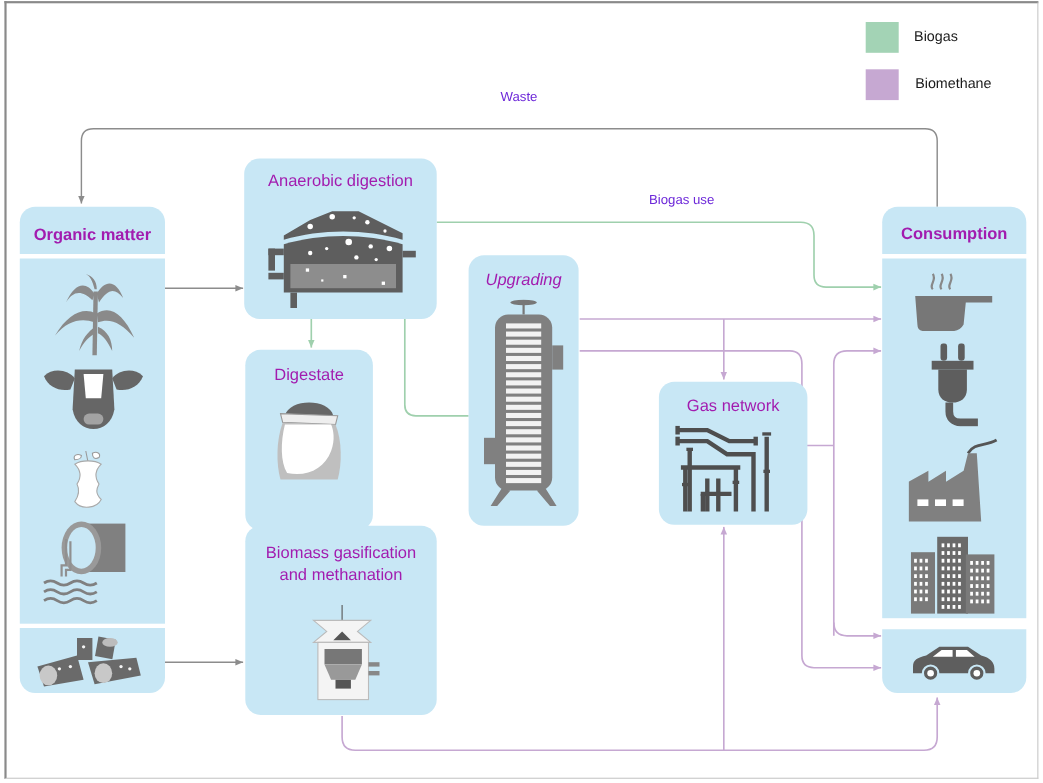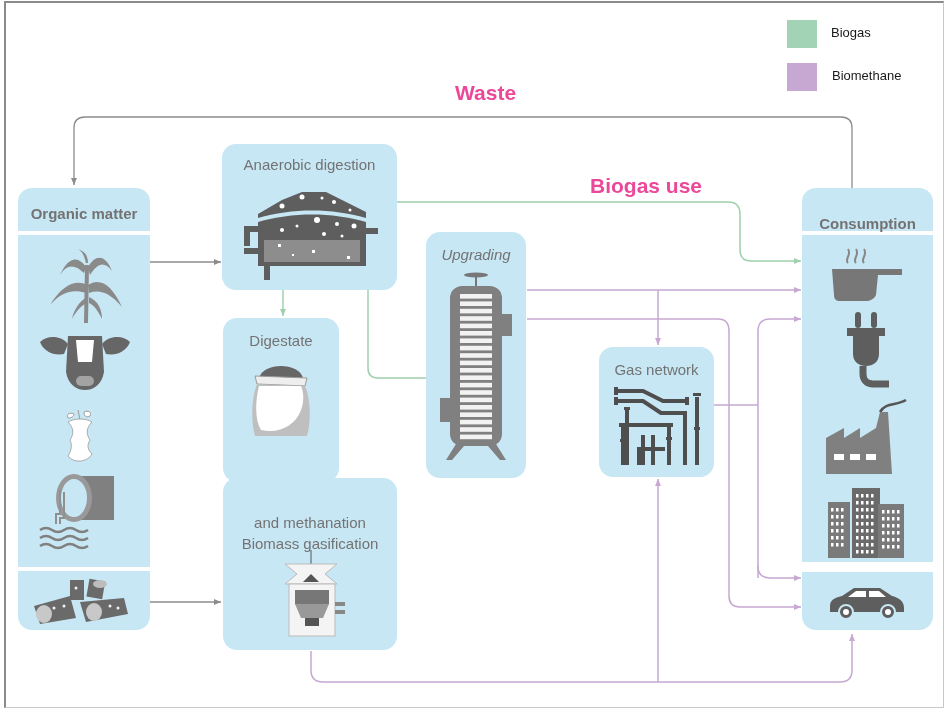--- a/index.html
+++ b/index.html
@@ -1,23 +1,23 @@
 <!DOCTYPE html>
 <html><head>
   <meta charset="utf-8">
   <style>
     html, body { margin: 0; padding: 0; background: #ffffff; }
     body { width: 948px; height: 712px; position: relative; overflow: hidden; font-family: "Liberation Sans", sans-serif; color: #1a1a1a; }
     .frame { position: absolute; left: 4px; top: 1px; width: 940px; height: 707px; border-left: 2px solid #8a8a8a; border-top: 2px solid #8a8a8a; border-right: 1px solid #c8c8c8; border-bottom: 1px solid #c8c8c8; box-sizing: border-box; }
     .box { position: absolute; background: #c8e7f5; border-radius: 14px; }
-    .label { position: absolute; left: 0; right: 0; text-align: center; font-size: 15px; color: #737373; }
+    .label { position: absolute; left: 0; right: 0; text-align: center; font-size: 15px; color: #a21caf; }
     .bold { font-weight: bold; font-size: 15px; }
     .legend-swatch { position: absolute; width: 30px; height: 28px; }
     .legend-text { position: absolute; font-size: 13px; }
-    .flowtext { position: absolute; font-size: 21px; color: #ec4899; font-weight: bold; }
+    .flowtext { position: absolute; font-size: 12px; color: #6d28d9; }
     svg.wires { position: absolute; left: 0; top: 0; }
     .icon { position: absolute; }
   </style>
 </head>
 <body>
 
 <div class="frame"></div>
 
 <div>
   <div class="legend-swatch" style="left:787px;top:20px;background:#a3d3b5;"></div>
@@ -163,21 +163,21 @@
   <div class="label" style="top:14px;">Digestate</div>
   <svg class="icon" style="left:26px;top:42px" width="64" height="80" viewBox="0 0 64 80">
     <path d="M10,18 C14,2 50,2 54,18 Z" fill="#666"></path>
     <path d="M6,16 L58,18 L56,26 L8,24 Z" fill="#eeeeee" stroke="#999" stroke-width="1"></path>
     <path d="M8,24 C2,40 2,62 6,76 L58,76 C62,62 62,40 56,26 Z" fill="#bfbfbf"></path>
     <path d="M10,26 C6,42 6,60 12,70 C30,74 46,66 52,50 C56,40 54,30 52,26 Z" fill="#ffffff"></path>
   </svg>
 </div>
 
 <div class="box" style="left:223px;top:478px;width:174px;height:172px;">
-  <div class="label" style="top:16px;margin-top:41px;">Biomass gasification</div>
+  <div class="label" style="top:16px;">Biomass gasification</div>
   <div class="label" style="top:36px;">and methanation</div>
   <svg class="icon" style="left:58px;top:72px" width="70" height="90" viewBox="0 0 70 90">
     <line x1="30" y1="0" x2="30" y2="30" stroke="#555" stroke-width="1"></line>
     <path d="M4,14 L56,14 L44,24 L56,34 L4,34 L16,24 Z" fill="#f4f4f4" stroke="#bbb" stroke-width="1"></path>
     <path d="M22,32 L30,24 L38,32 Z" fill="#555"></path>
     <rect x="8" y="34" width="46" height="52" fill="#f4f4f4" stroke="#bbb" stroke-width="1"></rect>
     <rect x="14" y="40" width="34" height="14" fill="#777"></rect>
     <path d="M14,54 L48,54 L42,68 L20,68 Z" fill="#999"></path>
     <rect x="24" y="68" width="14" height="8" fill="#555"></rect>
     <rect x="54" y="52" width="10" height="4" fill="#888"></rect>
@@ -212,21 +212,21 @@
         <rect x="22" y="125.60000000000001" width="32" height="4.6"></rect>
         <rect x="22" y="133" width="32" height="4.6"></rect>
         <rect x="22" y="140.4" width="32" height="4.6"></rect>
         <rect x="22" y="147.8" width="32" height="4.6"></rect>
         <rect x="22" y="155.20000000000002" width="32" height="4.6"></rect>
         <rect x="22" y="162.6" width="32" height="4.6"></rect>
       </g>
   </svg>
 </div>
 
-<div class="box" style="left:599px;top:347px;width:115px;height:130px;">
+<div class="box" style="left:599px;top:347px;width:115px;height:130px;padding-left:20px;">
   <div class="label" style="top:14px;">Gas network</div>
   <svg class="icon" style="left:14px;top:40px" width="90" height="82" viewBox="0 0 90 82">
     <g stroke="#4e4e4e" stroke-width="4" fill="none">
       <path d="M4,4 L30,4 L50,14 L74,14"></path>
       <path d="M4,14 L30,14 L48,26 L72,26 L72,78"></path>
       <path d="M84,10 L84,78"></path>
       <path d="M14,22 L14,78"></path>
       <path d="M6,38 L60,38"></path>
       <path d="M10,38 L10,78"></path>
       <path d="M56,38 L56,78"></path>
@@ -243,21 +243,21 @@
       <rect x="11" y="20" width="6" height="3"></rect>
         <rect x="7" y="52" width="6" height="3"></rect>
       <rect x="81" y="40" width="6" height="3"></rect>
         <rect x="53" y="50" width="6" height="3"></rect>
     </g>
   </svg>
 </div>
 
 <div>
   <div class="box" style="left:802px;top:188px;width:131px;height:43px;border-radius:14px 14px 0 0;">
-    <div class="label bold" style="top:27px;">Consumption</div>
+    <div class="label bold" style="top:16px;">Consumption</div>
   </div>
   <div class="box" style="left:802px;top:235px;width:131px;height:327px;border-radius:0;"></div>
   <div class="box" style="left:802px;top:572px;width:131px;height:58px;border-radius:0 0 14px 14px;"></div>
 
   <svg class="icon" style="left:830px;top:245px" width="78" height="56" viewBox="0 0 78 56">
     <path d="M18,18 C14,14 22,10 18,4 M26,18 C22,14 30,10 26,4 M34,18 C30,14 38,10 34,4" stroke="#888" stroke-width="2" fill="none"></path>
     <path d="M2,24 L72,24 L72,30 L48,30 L46,50 C44,54 40,56 36,56 L10,56 C6,56 4,54 4,50 Z" fill="#777"></path>
   </svg>
   <svg class="icon" style="left:845px;top:312px" width="50" height="76" viewBox="0 0 50 76">
     <rect x="10" y="0" width="6" height="16" rx="3" fill="#5e5e5e"></rect>

